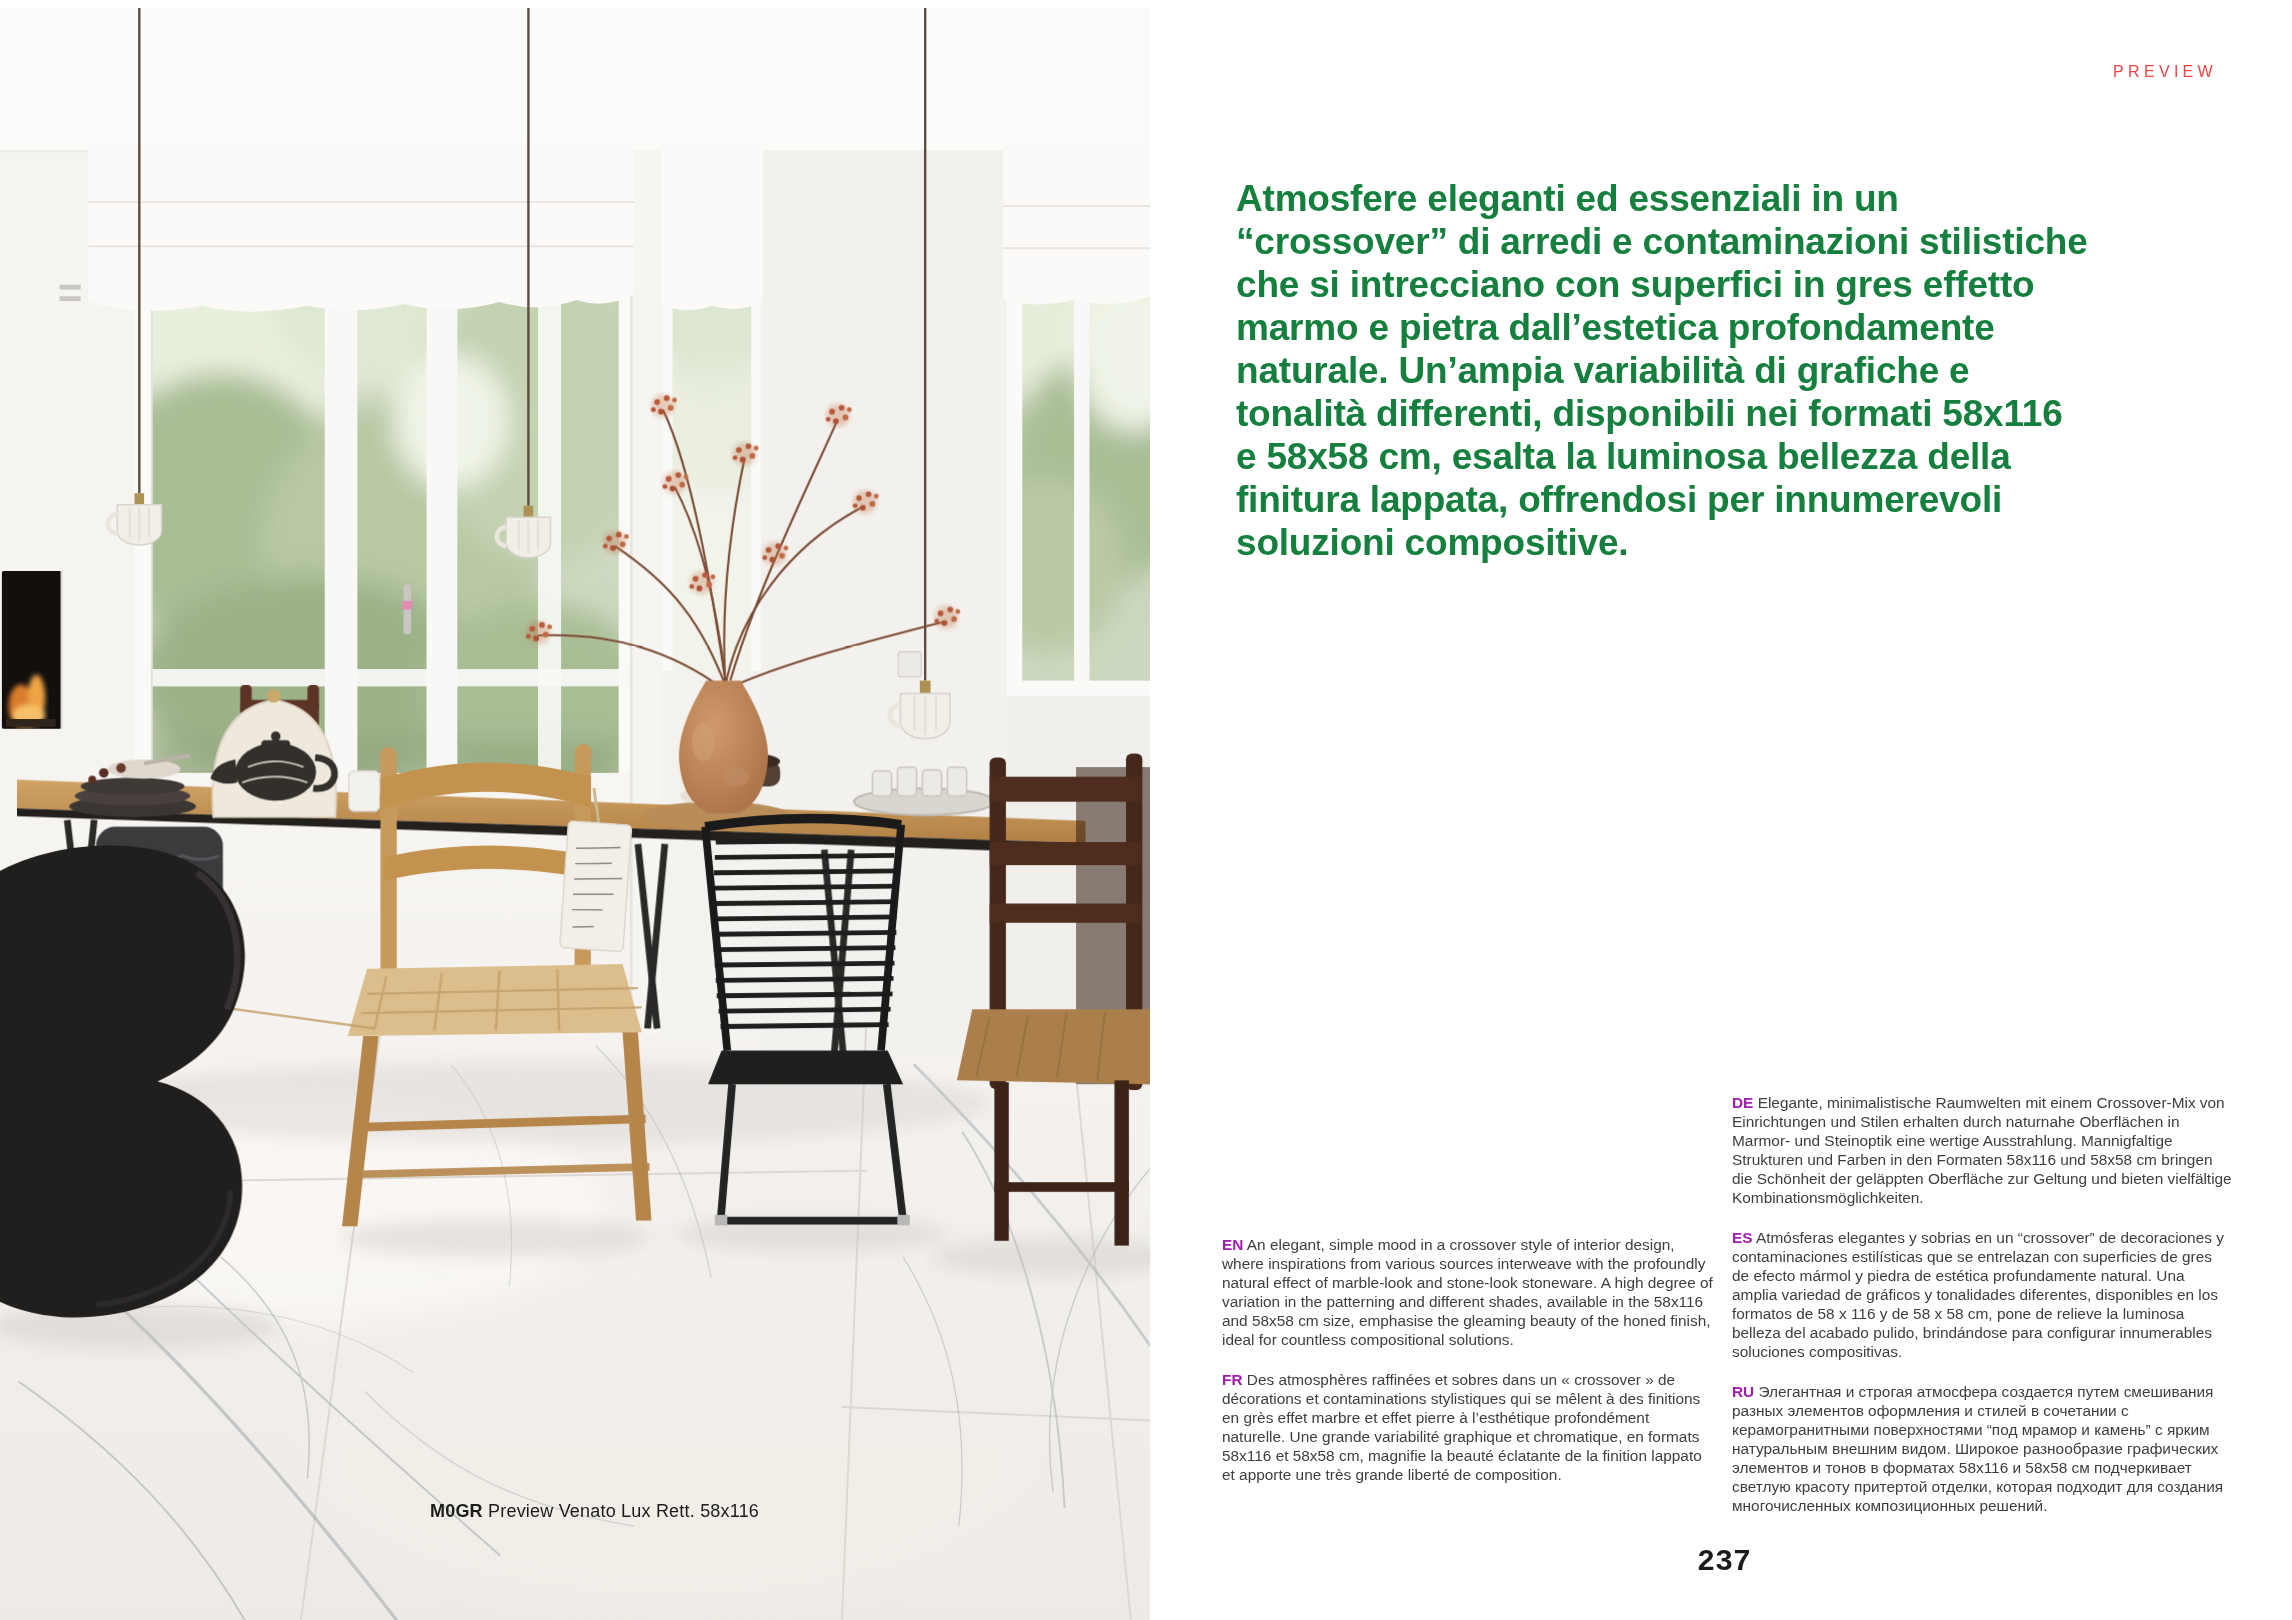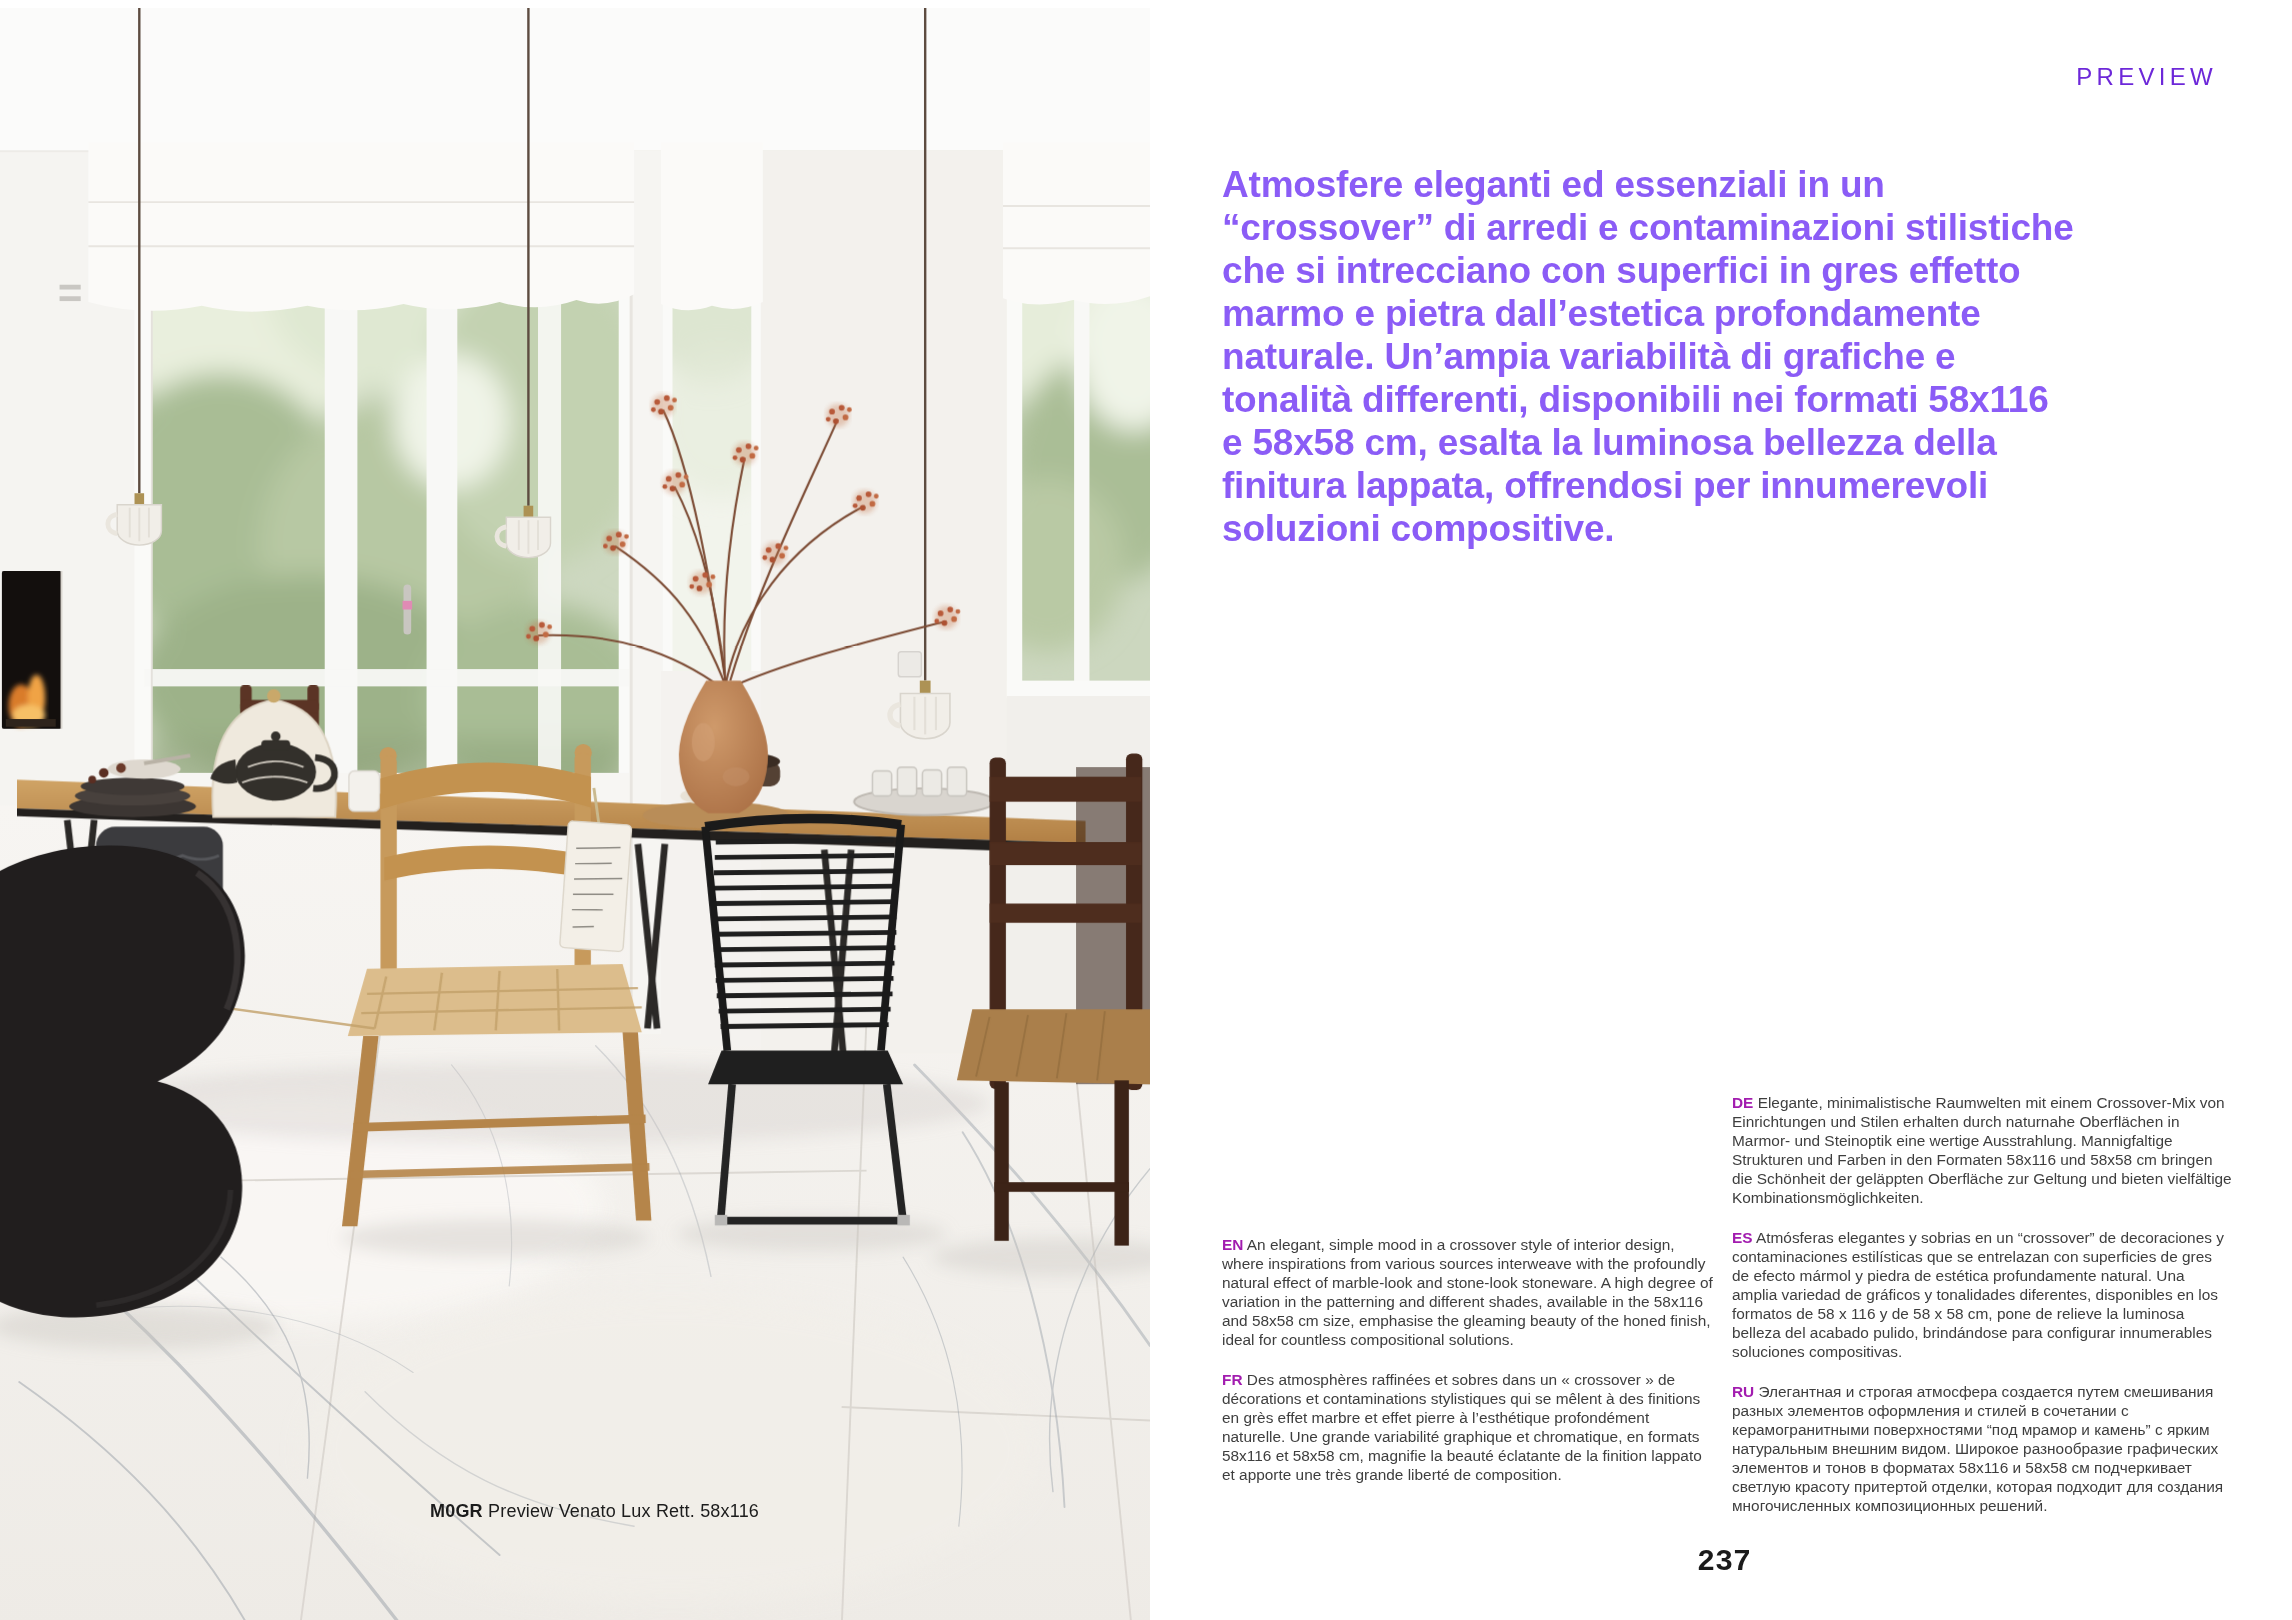--- a/index.html
+++ b/index.html
@@ -2,23 +2,23 @@
 <html><head>
 <meta charset="utf-8">
 <style>
   html,body{margin:0;padding:0;background:#ffffff;}
   .page{position:relative;width:2292px;height:1621px;background:#ffffff;overflow:hidden;
         font-family:"Liberation Sans", sans-serif;color:#1b1b1b;}
   .photo{position:absolute;left:0;top:8px;width:1150px;height:1621px;margin:0;}
   .photo svg{display:block;width:100%;height:100%;}
   .caption{position:absolute;left:430px;top:1493px;font-size:18px;letter-spacing:0.2px;color:#1c1c1c;white-space:nowrap;}
   .caption b{font-weight:700;}
-  .preview-label{position:absolute;top:63px;right:75px;font-size:24px;letter-spacing:4.3px;color:#6d28d9;margin-left:24px;}
-  .headline{position:absolute;left:1222px;top:163px;width:853px;margin:0;
-            font-size:37px;line-height:43px;font-weight:700;letter-spacing:-0.2px;color:#8b5cf6;}
+  .preview-label{position:absolute;top:63px;right:75px;font-size:16px;letter-spacing:4.3px;color:#ef4444;margin-left:24px;}
+  .headline{position:absolute;left:1222px;top:163px;width:853px;margin:14px;
+            font-size:37px;line-height:43px;font-weight:700;letter-spacing:-0.2px;color:#15803d;}
   .col{position:absolute;}
   .col-left{left:1222px;top:1235px;width:494px;}
   .col-right{left:1732px;top:1093px;width:500px;}
   .para{font-size:15.4px;line-height:19px;color:#3e3e3e;margin:0 0 21px 0;}
   .para b{color:#a21caf;font-weight:700;}
   .pagenum{position:absolute;left:1697px;top:1545px;font-size:30px;font-weight:700;color:#1b1b1b;font-family:Liberation Mono, monospace;}
 </style>
 </head>
 <body>
 

